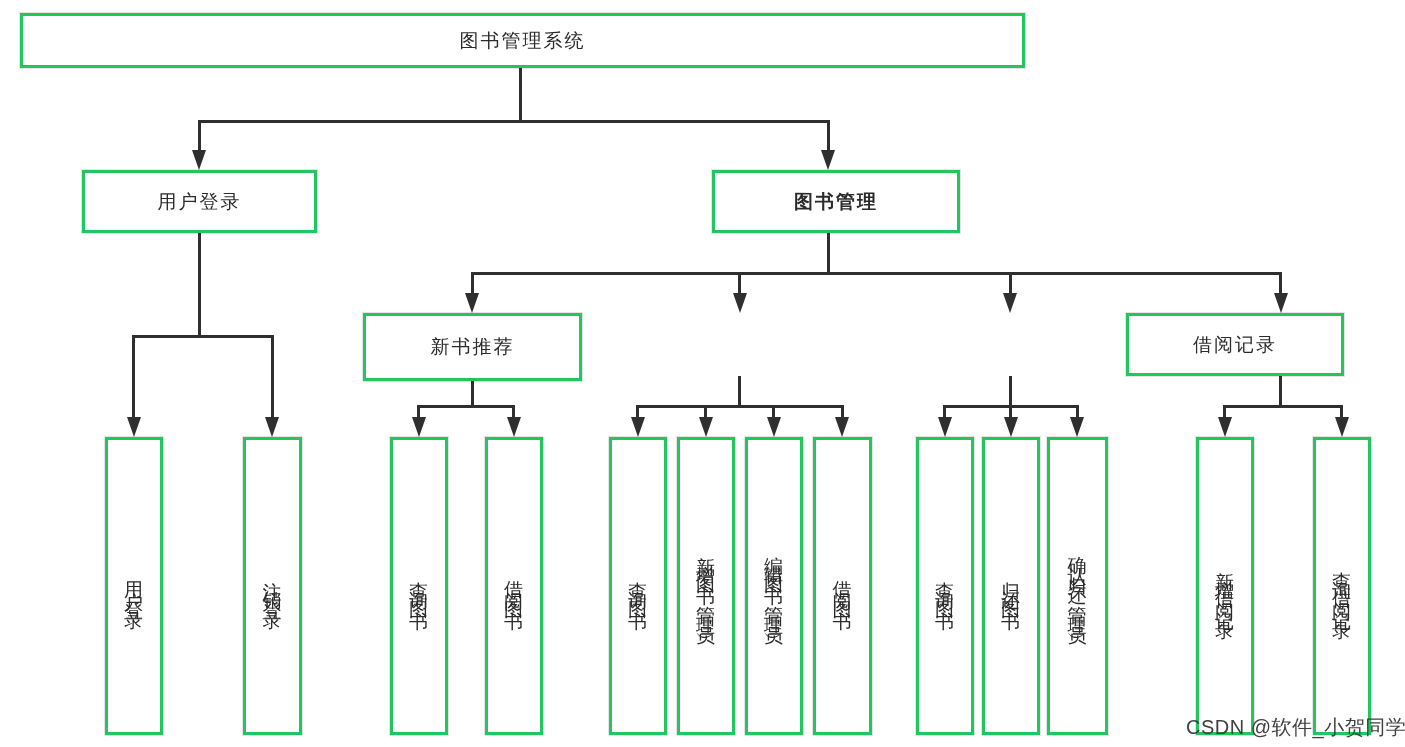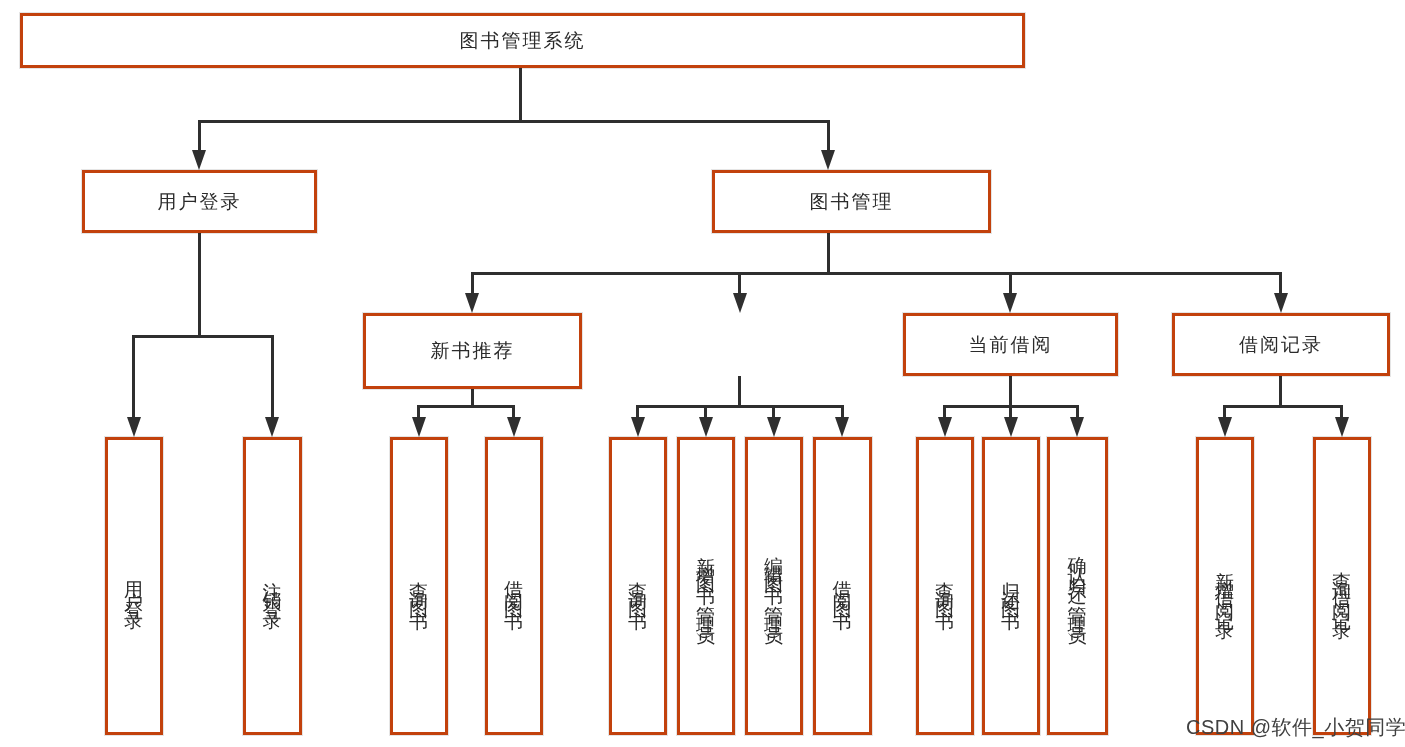--- a/index.html
+++ b/index.html
@@ -1,21 +1,21 @@
 <!DOCTYPE html>
 <html><head>
 <meta charset="utf-8">
 <style>
   * { margin:0; padding:0; box-sizing:border-box; }
   html,body { background:#ffffff; }
   body { font-family:"Liberation Sans","DejaVu Sans",sans-serif; }
   .canvas { position:relative; width:1405px; height:747px; background:#ffffff; overflow:hidden; }
 
   .box {
-    position:absolute; background:#ffffff; border:3px solid #c2410c;
+    position:absolute; background:#ffffff; border:3px solid #22c55e;
     display:flex; align-items:center; justify-content:center;
     color:#2b2b2b; z-index:1; box-shadow:0 0 0 1px rgba(0,0,0,0.10);
   }
   .box.h { font-size:19px; letter-spacing:2px; white-space:nowrap; }
   .box.v { font-size:19px; }
   .box.v .lbl {
     writing-mode:vertical-rl; text-orientation:mixed;
     letter-spacing:10px; line-height:1;
   }
 
@@ -95,31 +95,28 @@
   <div class="arrow" style="left:1218px;top:417px;"></div>
   <div class="arrow" style="left:1335px;top:417px;"></div>
 
   <div class="box h" style="left:20px;top:13px;width:1005px;height:55px;">
     <span class="lbl">图书管理系统</span>
   </div>
 
   <div class="box h" style="left:82px;top:170px;width:235px;height:63px;">
     <span class="lbl">用户登录</span>
   </div>
-  <div class="box h" style="left:712px;top:170px;width:279px;height:63px;">
+  <div class="box h" style="left:712px;top:170px;width:248px;height:63px;font-weight:bold;">
     <span class="lbl">图书管理</span>
   </div>
 
-  <div class="box h" style="left:363px;top:313px;width:219px;height:76px;">
+  <div class="box h" style="left:363px;top:313px;width:219px;height:68px;">
     <span class="lbl">新书推荐</span>
   </div>
-  <div class="box h" style="left:903px;top:313px;width:215px;height:63px;">
-    <span class="lbl">当前借阅</span>
-  </div>
-  <div class="box h" style="left:1172px;top:313px;width:218px;height:63px;">
+  <div class="box h" style="left:1126px;top:313px;width:218px;height:63px;">
     <span class="lbl">借阅记录</span>
   </div>
 
   <div class="box v" style="left:105px;top:437px;width:58px;height:298px;">
     <span class="lbl">用户登录</span>
   </div>
   <div class="box v" style="left:243px;top:437px;width:59px;height:298px;">
     <span class="lbl">注销登录</span>
   </div>
 

